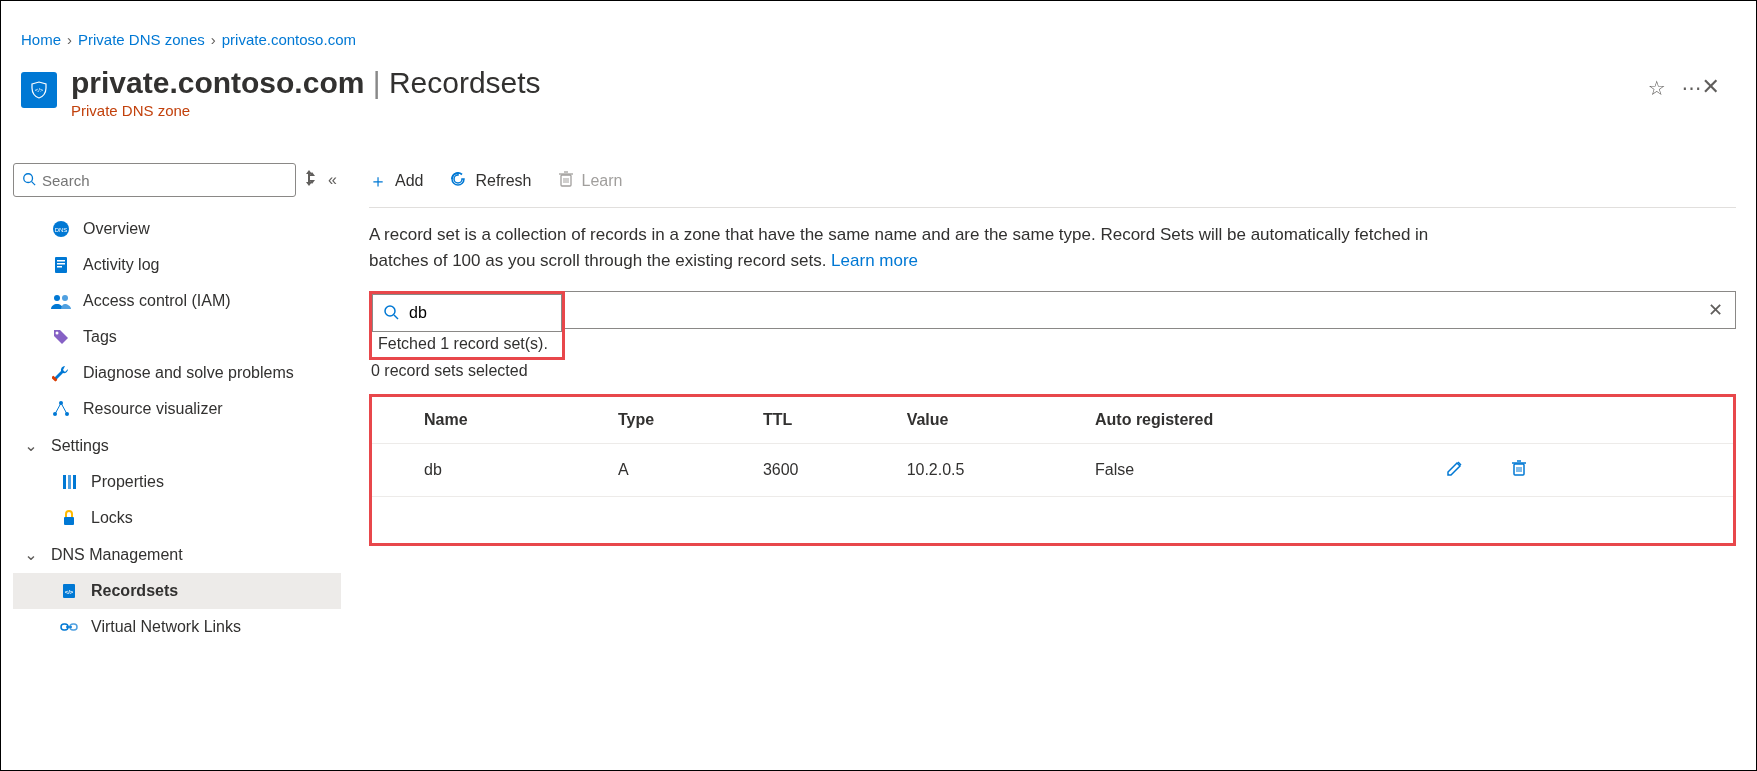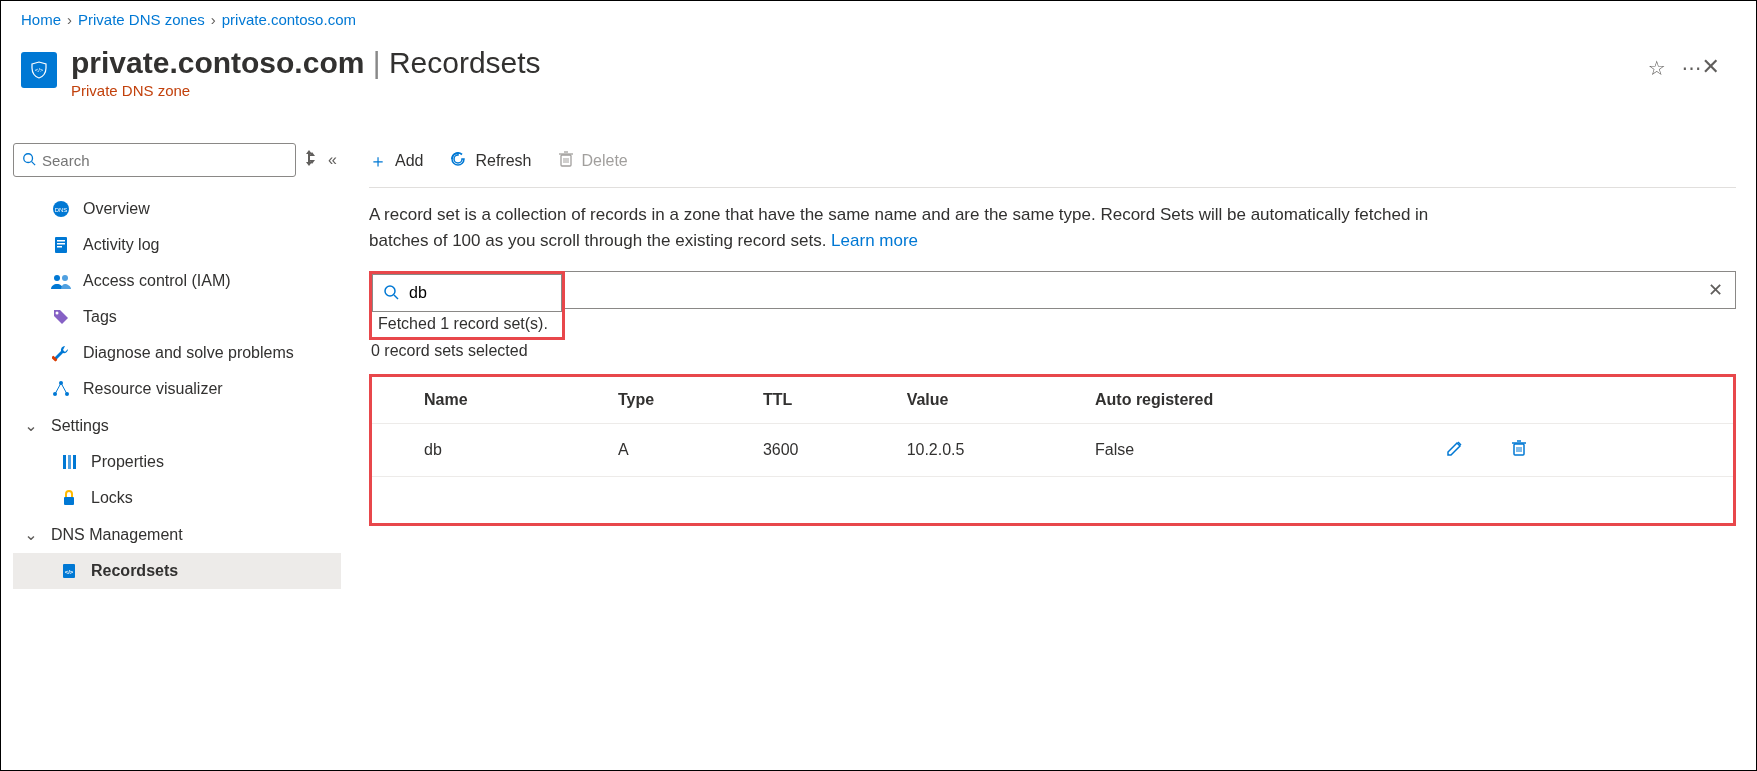--- a/index.html
+++ b/index.html
@@ -13,20 +13,21 @@
   height: 771px;
   overflow: hidden;
 }
 a { color: #0078d4; text-decoration: none; cursor: pointer; }
 .breadcrumb {
   padding: 10px 20px 10px 20px;
   font-size: 15px;
   display: flex;
   align-items: center;
   gap: 6px;
+  margin-top: 20px;
 }
 .breadcrumb .sep { color: #605e5c; }
 .header {
   display: flex;
   align-items: flex-start;
   padding: 8px 20px 20px 20px;
 }
 .header-icon {
   width: 36px; height: 36px;
   background: #0078d4;
@@ -248,20 +249,30 @@
     </div>
     <div class="nav-item child active">
       <span class="icn">
           <svg width="16" height="18">
             <rect x="2" y="2" width="12" height="14" rx="1" fill="#0078d4"></rect>
             <text x="8" y="12" text-anchor="middle" font-size="6" fill="#fff">&lt;/&gt;</text>
           </svg>
         </span>
       <span>Recordsets</span>
     </div>
+    <div class="nav-item child">
+      <span class="icn">
+          <svg width="18" height="14">
+            <rect x="1" y="4" width="7" height="6" rx="3" stroke="#0078d4" stroke-width="1.5" fill="none"></rect>
+            <rect x="10" y="4" width="7" height="6" rx="3" stroke="#50a0e0" stroke-width="1.5" fill="none"></rect>
+            <line x1="6" y1="7" x2="12" y2="7" stroke="#0078d4" stroke-width="1.5"></line>
+          </svg>
+        </span>
+      <span>Virtual Network Links</span>
+    </div>
   </div>
 
   <div class="main">
     <div class="toolbar">
       <button class="tool-btn">
         <span class="glyph" style="color:#0078d4">＋</span>
         <span>Add</span>
       </button>
       <button class="tool-btn">
         <span class="glyph" style="color:#0078d4">
@@ -279,21 +290,21 @@
         <span class="glyph">
           <svg width="16" height="18" viewBox="0 0 16 18">
               <rect x="3" y="5" width="10" height="11" rx="1" stroke="#a19f9d" stroke-width="1.3" fill="none"></rect>
               <line x1="1" y1="4" x2="15" y2="4" stroke="#a19f9d" stroke-width="1.3"></line>
               <line x1="6" y1="2" x2="10" y2="2" stroke="#a19f9d" stroke-width="1.3"></line>
               <line x1="6" y1="8" x2="6" y2="13" stroke="#a19f9d"></line>
               <line x1="8" y1="8" x2="8" y2="13" stroke="#a19f9d"></line>
               <line x1="10" y1="8" x2="10" y2="13" stroke="#a19f9d"></line>
             </svg>
         </span>
-        <span>Delete</span>
+        <span>Learn</span>
       </button>
     </div>
 
     <div class="desc">
       <span>A record set is a collection of records in a zone that have the same name and are the same type. Record Sets will be automatically fetched in batches of 100 as you scroll through the existing record sets.</span>
       <a>Learn more</a>
     </div>
 
     <div class="search-area-block">
       <div class="hl-box" style="border-bottom:none;">

